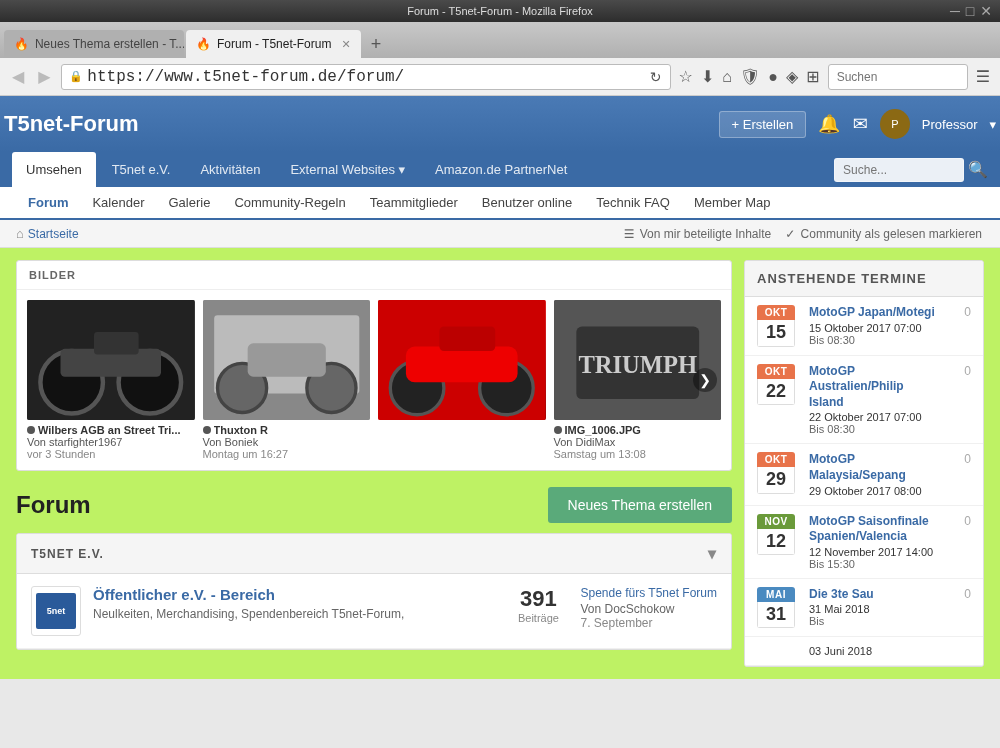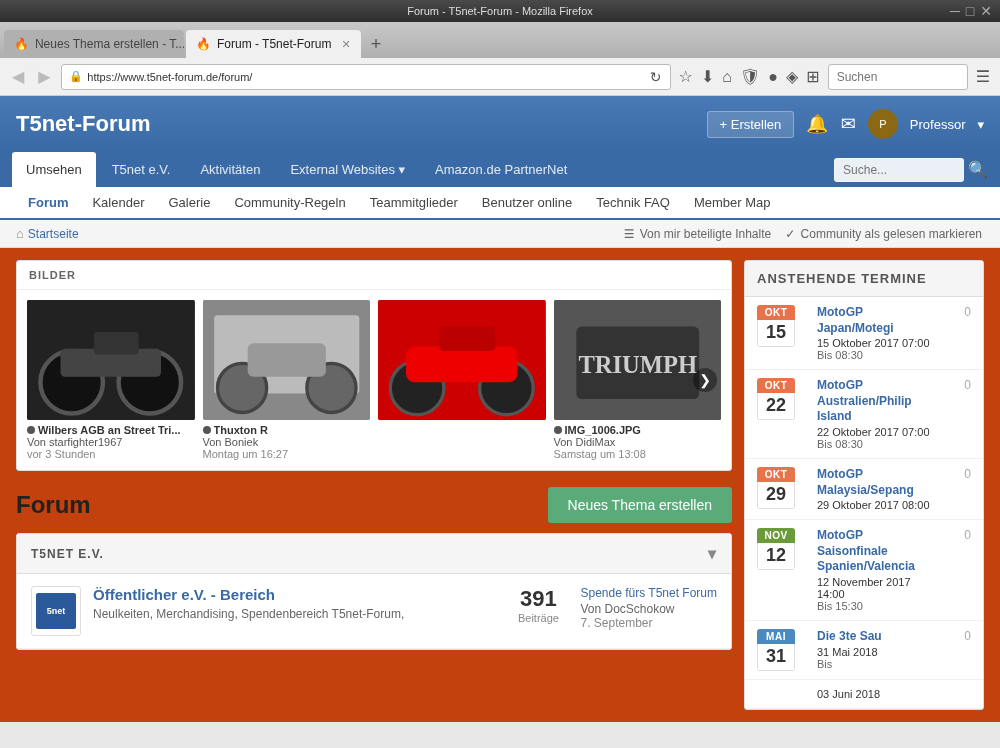--- a/index.html
+++ b/index.html
@@ -71,38 +71,38 @@
       border: 1px solid #bbb;
       border-radius: 3px;
       padding: 0 8px;
       font-size: 12px;
       background: white;
       display: flex;
       align-items: center;
       gap: 4px;
     }
     .address-secure { color: #888; font-size: 11px; }
-    .address-text { color: #333; font-size: 11px; flex: 1; }
+    .address-text { color: #333; font-size: 16px; flex: 1; font-family: Liberation Mono, monospace; }
     .address-refresh { color: #555; font-size: 14px; cursor: pointer; }
     .search-bar {
       width: 140px;
       height: 26px;
       border: 1px solid #bbb;
       border-radius: 3px;
       padding: 0 8px;
       font-size: 12px;
       background: white;
     }
     .toolbar-icons { display: flex; gap: 4px; align-items: center; }
     .toolbar-icon { font-size: 16px; color: #555; cursor: pointer; padding: 2px; }
 
     
     .forum-header {
       background: linear-gradient(to bottom, #4a7ab5, #3a6aa5);
-      padding: 0 16px;
+      padding: 0 4px;
       height: 56px;
       display: flex;
       align-items: center;
       justify-content: space-between;
     }
     .forum-logo { color: white; font-size: 22px; font-weight: bold; }
     .forum-header-right { display: flex; align-items: center; gap: 12px; }
     .create-btn {
       background: rgba(255,255,255,0.15);
       color: white;
@@ -175,21 +175,21 @@
       align-items: center;
       justify-content: space-between;
     }
     .breadcrumb { display: flex; align-items: center; gap: 4px; color: #555; font-size: 12px; }
     .breadcrumb-icon { color: #888; font-size: 13px; }
     .breadcrumb-link { color: #3a6aa5; text-decoration: none; font-size: 12px; }
     .breadcrumb-actions { display: flex; gap: 12px; align-items: center; }
     .breadcrumb-action { color: #555; font-size: 12px; cursor: pointer; }
     .breadcrumb-action span { color: #666; margin-right: 2px; }
 
-    .main-content { display: flex; gap: 12px; padding: 12px 16px; background: #c2410c; }
+    .main-content { display: flex; gap: 12px; padding: 12px 16px; background: #bef264; }
     .content-left { flex: 1; }
     .content-right { width: 240px; flex-shrink: 0; }
 
     
     .bilder-section {
       background: white;
       border: 1px solid #ddd;
       border-radius: 3px;
       margin-bottom: 16px;
       overflow: hidden;
@@ -336,21 +336,21 @@
       padding: 10px 12px;
       font-size: 13px;
       font-weight: bold;
       color: #555;
       letter-spacing: 1px;
       border-bottom: 1px solid #ddd;
     }
     .termine-item {
       padding: 8px 12px;
       display: flex;
-      gap: 22px;
+      gap: 14px;
       align-items: flex-start;
       border-bottom: 1px solid #f0f0f0;
     }
     .termine-date-box {
       width: 38px;
       border-radius: 3px;
       overflow: hidden;
       flex-shrink: 0;
       text-align: center;
     }

